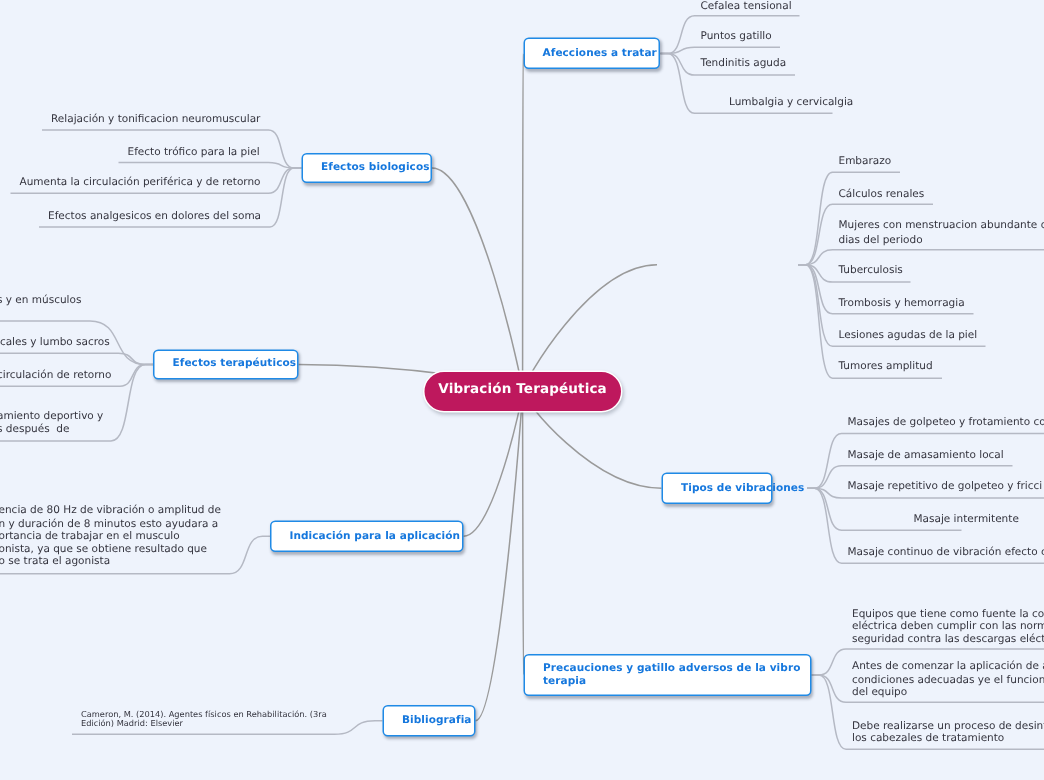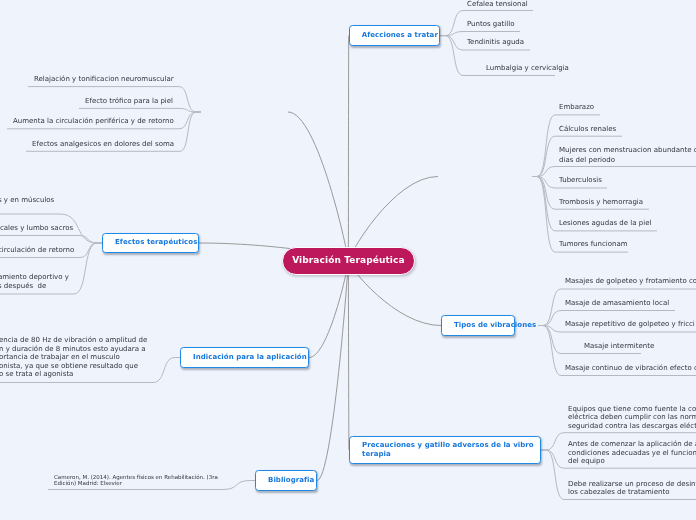--- a/index.html
+++ b/index.html
@@ -67,26 +67,26 @@
     <div class="leaf" style="left: 467px; top: 19.8px; font-size: 7px; line-height: 9.3px;">Puntos gatillo</div>
     <div class="leaf" style="left: 467px; top: 38.3px; font-size: 7px; line-height: 9.3px; text-align: center;">Tendinitis aguda</div>
     <div class="leaf" style="left: 467px; top: 63.8px; font-size: 7px; line-height: 9.3px; padding-left: 19px;">Lumbalgia y cervicalgia</div>
     <div class="leaf" style="left: 559px; top: 103.2px; font-size: 7px; line-height: 9.3px;">Embarazo</div>
     <div class="leaf" style="left: 559px; top: 124.5px; font-size: 7px; line-height: 9.3px;">Cálculos renales</div>
     <div class="leaf" style="left: 559px; top: 146px; font-size: 7px; line-height: 9.6px;">Mujeres con menstruacion abundante d
 dias del periodo</div>
     <div class="leaf" style="left: 559px; top: 176.3px; font-size: 7px; line-height: 9.3px;">Tuberculosis</div>
     <div class="leaf" style="left: 559px; top: 197.5px; font-size: 7px; line-height: 9.3px;">Trombosis y hemorragia</div>
     <div class="leaf" style="left: 559px; top: 219.2px; font-size: 7px; line-height: 9.3px;">Lesiones agudas de la piel</div>
-    <div class="leaf" style="left: 559px; top: 240.4px; font-size: 7px; line-height: 9.3px;">Tumores funcionam</div>
+    <div class="leaf" style="left: 559px; top: 240.4px; font-size: 7px; line-height: 9.3px;">Tumores amplitud</div>
     <div class="node" style="left: 441px; top: 315px; width: 74px; height: 21px;">Tipos de vibraciones</div>
     <div class="leaf" style="left: 565px; top: 277.3px; font-size: 7px; line-height: 9.3px;">Masajes de golpeteo y frotamiento co</div>
     <div class="leaf" style="left: 565px; top: 298.8px; font-size: 7px; line-height: 9.3px;">Masaje de amasamiento local</div>
     <div class="leaf" style="left: 565px; top: 320.3px; font-size: 7px; line-height: 9.3px;">Masaje repetitivo de golpeteo y fricci</div>
-    <div class="leaf" style="left: 572px; top: 341.8px; font-size: 7px; line-height: 9.3px; padding-left: 12px;">Masaje intermitente</div>
+    <div class="leaf" style="left: 597px; top: 341.8px; font-size: 7px; line-height: 9.3px; padding-left: 12px;">Masaje intermitente</div>
     <div class="leaf" style="left: 565px; top: 363.8px; font-size: 7px; line-height: 9.3px;">Masaje continuo de vibración efecto c</div>
     <div class="node" style="left: 349px; top: 436px; width: 192px; height: 28px;">Precauciones y gatillo adversos de la vibro
 terapia</div>
     <div class="leaf" style="left: 568px; top: 404.5px; font-size: 7px; line-height: 8.6px;">Equipos que tiene como fuente la co
 eléctrica deben cumplir con las norm
 seguridad contra las descargas eléct</div>
     <div class="leaf" style="left: 568px; top: 440px; font-size: 7px; line-height: 8.6px;">Antes de comenzar la aplicación de ase
 condiciones adecuadas ye el funcionam
 del equipo</div>
     <div class="leaf" style="left: 568px; top: 479.9px; font-size: 7px; line-height: 8.6px;">Debe realizarse un proceso de desinf
@@ -99,17 +99,18 @@
 n y duración de 8 minutos esto ayudara a
 ortancia de trabajar en el musculo
 onista, ya que se obtiene resultado que
 o se trata el agonista</div>
     <div class="node" style="left: 102px; top: 233px; width: 97px; height: 20px;">Efectos terapéuticos</div>
     <div class="leaf" style="left: -2px; top: 195.5px; font-size: 7px; line-height: 9.3px;">s y en músculos</div>
     <div class="leaf" style="left: -2px; top: 223.8px; font-size: 7px; line-height: 9.3px;">icales y lumbo sacros</div>
     <div class="leaf" style="left: -2px; top: 245.8px; font-size: 7px; line-height: 9.3px;">circulación de retorno</div>
     <div class="leaf" style="left: -2px; top: 273px; font-size: 7px; line-height: 9.3px;">amiento deportivo y
 s después  de</div>
+    <div class="node" style="left: 201px; top: 102px; width: 87px; height: 20px;">Efectos biologicos</div>
     <div class="leaf" style="left: 34px; top: 74.9px; font-size: 7px; line-height: 9.3px;">Relajación y tonificacion neuromuscular</div>
     <div class="leaf" style="left: 85px; top: 96.7px; font-size: 7px; line-height: 9.3px;">Efecto trófico para la piel</div>
     <div class="leaf" style="left: 13px; top: 117.1px; font-size: 7px; line-height: 9.3px;">Aumenta la circulación periférica y de retorno</div>
     <div class="leaf" style="left: 32px; top: 139.6px; font-size: 7px; line-height: 9.3px;">Efectos analgesicos en dolores del soma</div>
   </div>
 
 </body></html>

